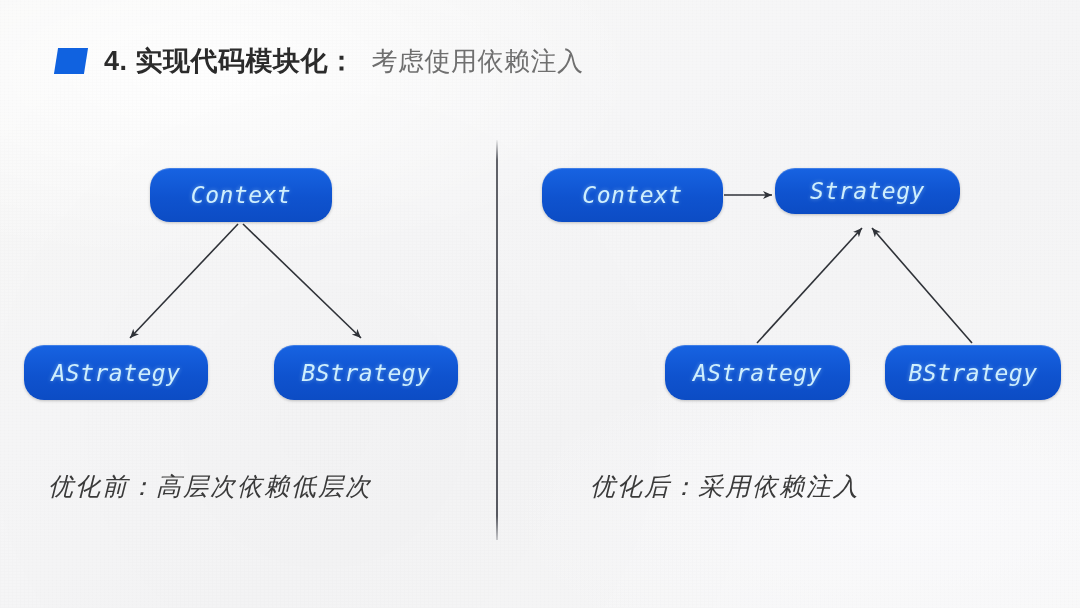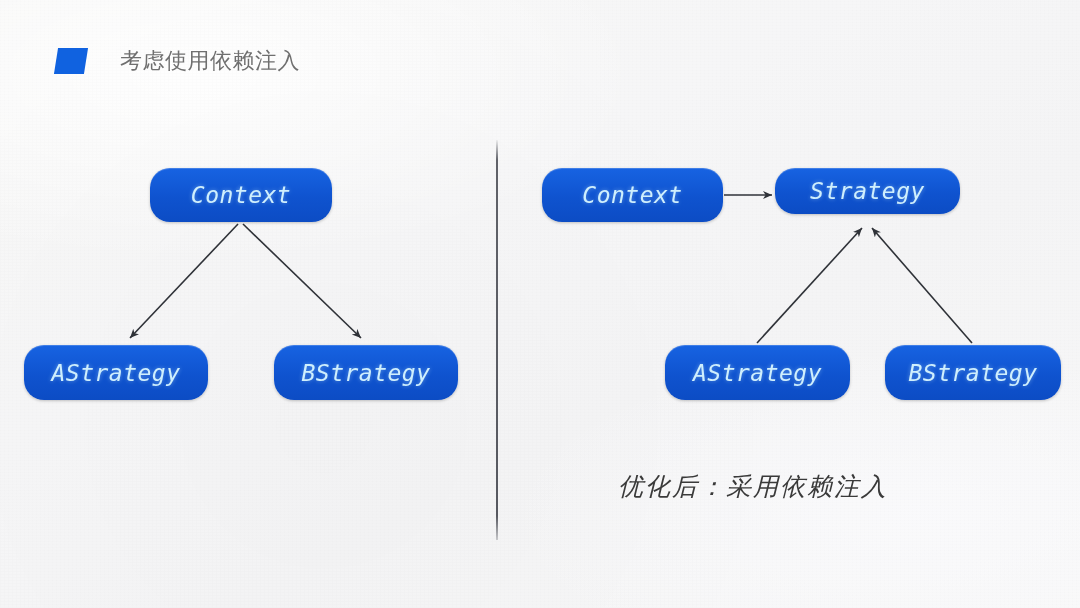--- a/index.html
+++ b/index.html
@@ -49,21 +49,21 @@
     margin-right: 18px;
     flex: none;
   }
   .title-main {
     font-size: 27px;
     font-weight: bold;
     color: #2b2b2b;
     letter-spacing: 0.5px;
   }
   .title-sub {
-    font-size: 22px;
+    font-size: 26px;
     color: #6f6f6f;
     margin-left: 16px;
     letter-spacing: 0.5px;
   }
 
   
   #divider {
     position: absolute;
     left: 496px;
     top: 140px;
@@ -109,20 +109,21 @@
 </style>
 </head>
 <body>
 
 <div id="page">
 
   <div id="texture"></div>
 
   <div id="header">
     <div class="marker"></div>
+    <div class="title-main">4. 实现代码模块化：</div>
     <div class="title-sub">考虑使用依赖注入</div>
   </div>
 
   <div id="divider"></div>
 
   <svg id="arrows" width="1080" height="608" viewBox="0 0 1080 608">
     <defs>
       <marker id="ah" markerWidth="11" markerHeight="11" refX="9" refY="4" orient="auto" markerUnits="userSpaceOnUse">
         <path d="M0,0 L9,4 L0,8 L2.6,4 Z" fill="#2f3238"></path>
       </marker>
@@ -141,15 +142,16 @@
 
   <div class="node" style="left:150px; top:168px; width:182px; height:54px;">Context</div>
   <div class="node" style="left:24px; top:345px; width:184px; height:55px;">AStrategy</div>
   <div class="node" style="left:274px; top:345px; width:184px; height:55px;">BStrategy</div>
 
   <div class="node" style="left:542px; top:168px; width:181px; height:54px;">Context</div>
   <div class="node" style="left:775px; top:168px; width:185px; height:46px;">Strategy</div>
   <div class="node" style="left:665px; top:345px; width:185px; height:55px;">AStrategy</div>
   <div class="node" style="left:885px; top:345px; width:176px; height:55px;">BStrategy</div>
 
-  <div class="caption" style="left:590px; top:470px;margin-left:28px;">优化后：采用依赖注入</div>
+  <div class="caption" style="left:48px; top:470px;">优化前：高层次依赖低层次</div>
+  <div class="caption" style="left:590px; top:470px;">优化后：采用依赖注入</div>
 
 </div>
 
 </body></html>

